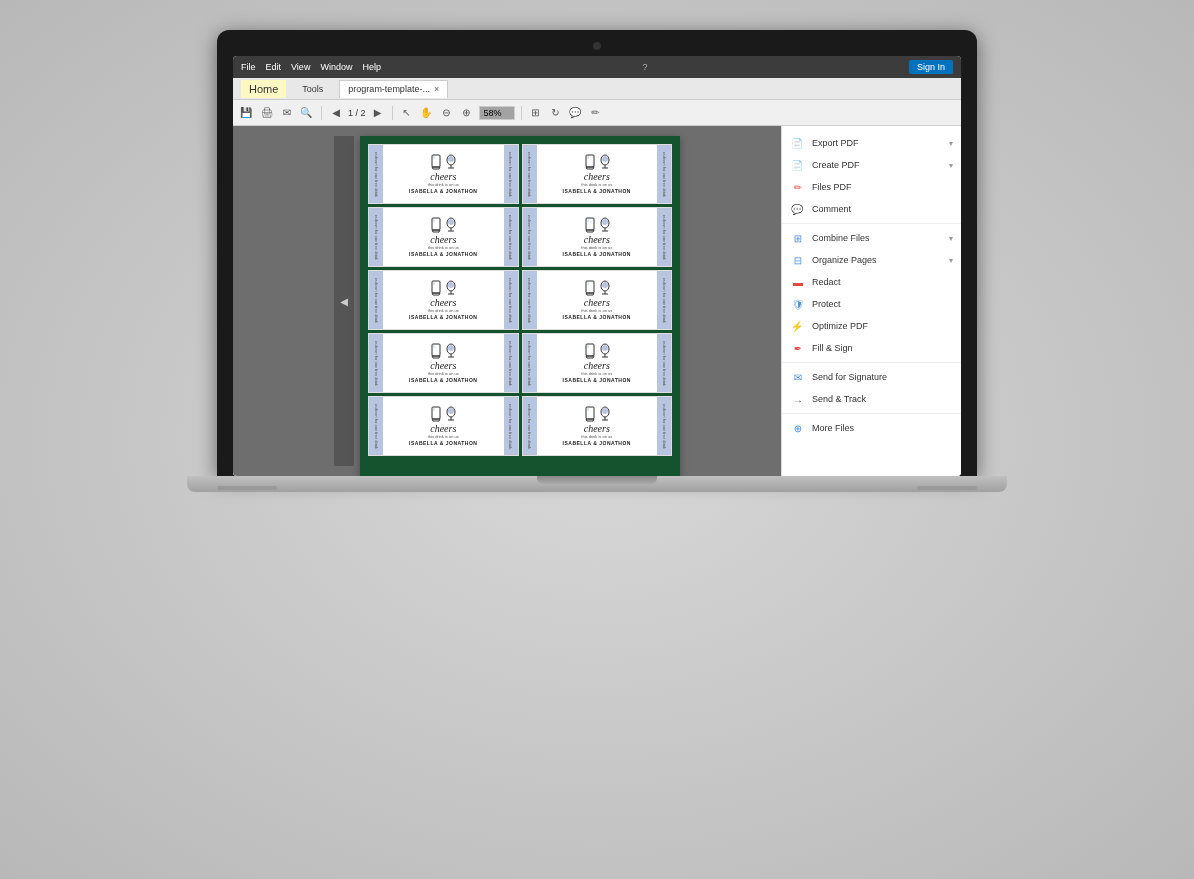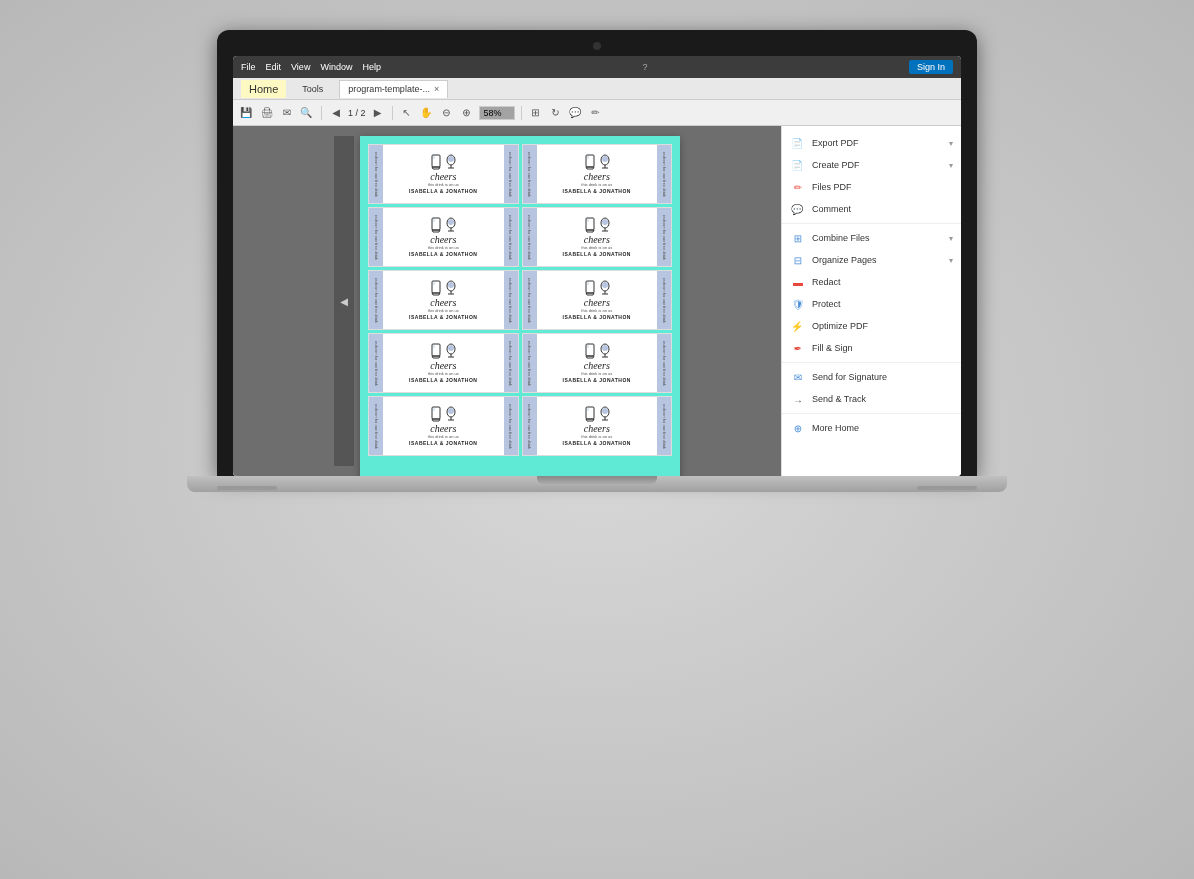--- a/index.html
+++ b/index.html
@@ -152,21 +152,21 @@
       background: #6e6e6e;
       display: flex;
       justify-content: center;
       align-items: flex-start;
       padding: 10px;
       overflow: hidden;
       position: relative;
     }
 
     .pdf-page {
-      background: #5eead4;
+      background: #14532d;
       width: 320px;
       height: 370px;
       box-shadow: 0 2px 8px rgba(0,0,0,0.3);
       display: flex;
       flex-direction: column;
       align-items: center;
       padding: 8px;
       gap: 3px;
       overflow: hidden;
     }
@@ -750,21 +750,21 @@
 
           <div class="sidebar-tool">
             <div class="sidebar-tool-icon" style="color:#555;">→</div>
             <span class="sidebar-tool-label">Send &amp; Track</span>
           </div>
 
           <div class="sidebar-divider"></div>
 
           <div class="sidebar-tool">
             <div class="sidebar-tool-icon" style="color:#4a90d9;">⊕</div>
-            <span class="sidebar-tool-label">More Home</span>
+            <span class="sidebar-tool-label">More Files</span>
           </div>
 
         </div>
       </div>
     </div>
   </div>
 
   <div class="laptop-base">
     <div class="laptop-notch"></div>
     <div class="laptop-foot-left"></div>

